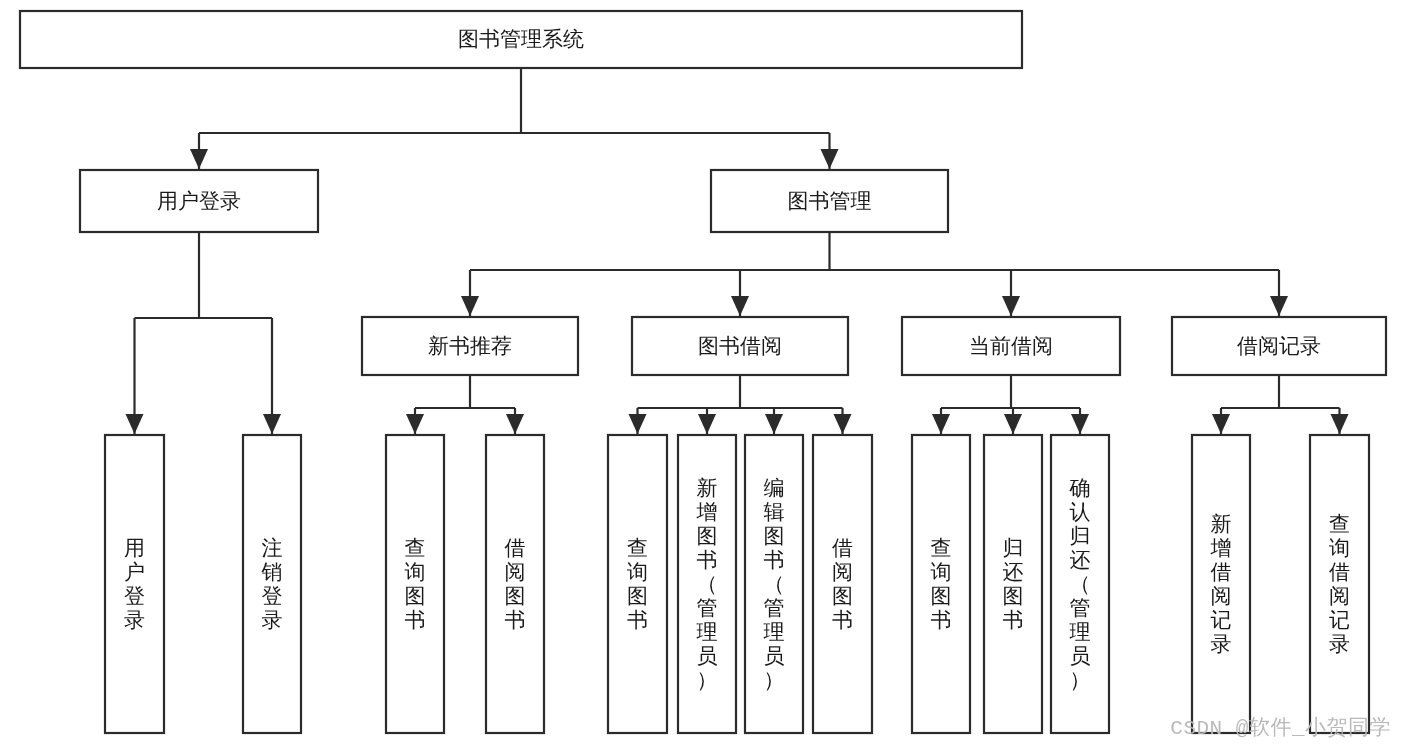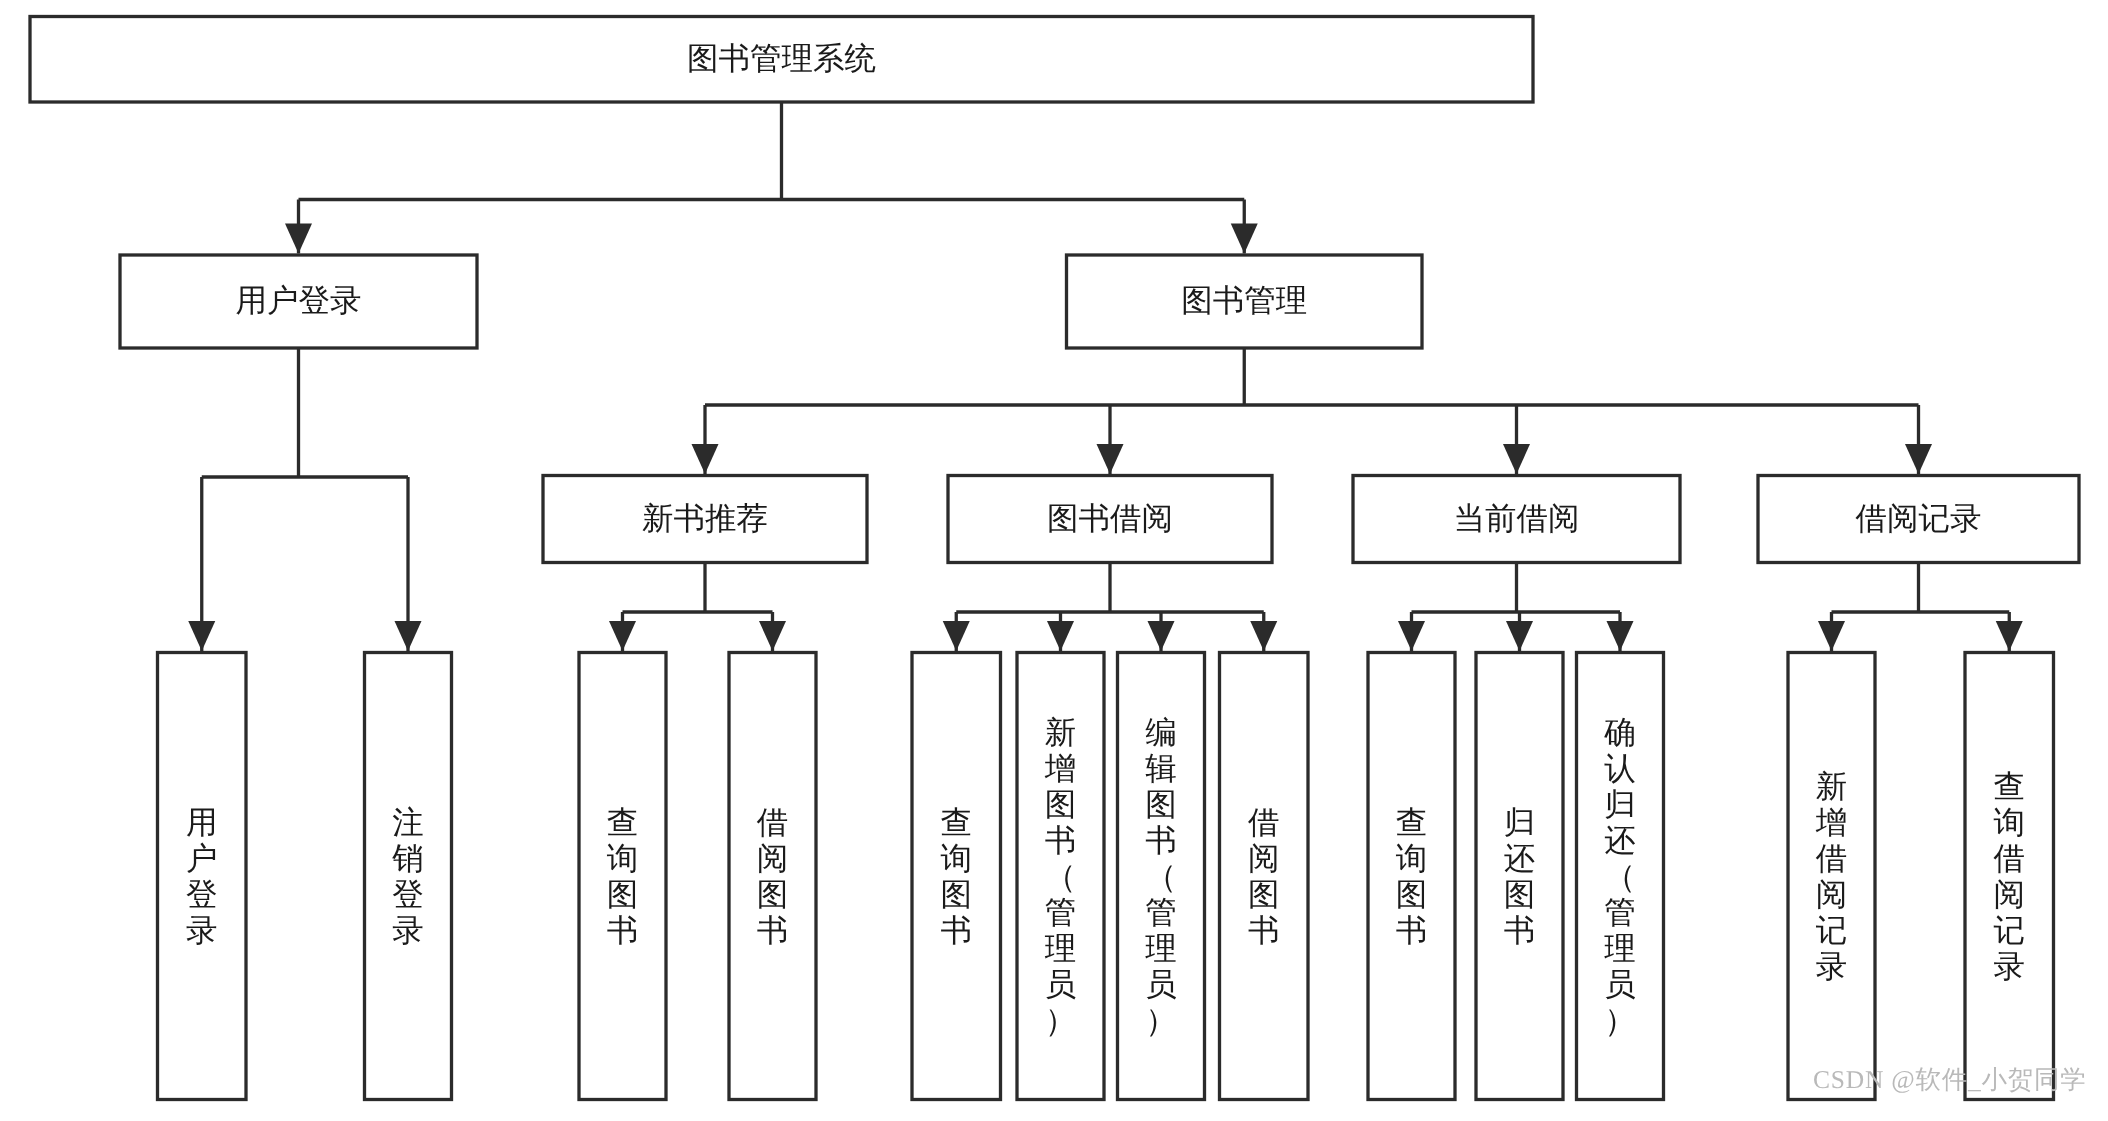--- a/index.html
+++ b/index.html
@@ -49,23 +49,23 @@
   }
   .node-label-v {
     font-family: "Liberation Sans", "DejaVu Sans", sans-serif;
     font-size: 21px;
     fill: #1a1a1a;
     text-anchor: middle;
   }
   .watermark {
     position: absolute;
     right: 14px;
-    bottom: 16px;
-    font-family: Liberation Serif, serif;
-    font-size: 17px;
+    bottom: 6px;
+    font-family: Liberation Mono, monospace;
+    font-size: 21px;
     color: #b9b9b9;
     white-space: nowrap;
     letter-spacing: 0.5px;
   }
 </style>
 </head>
 <body>
 
 <div id="diagram-root">
   <svg class="diagram" viewBox="0 0 1405 747">

